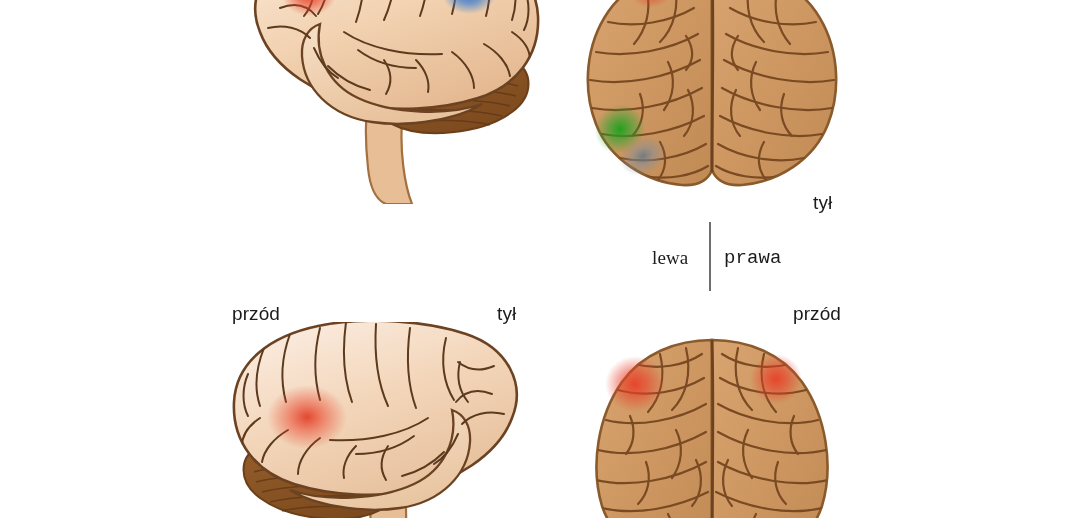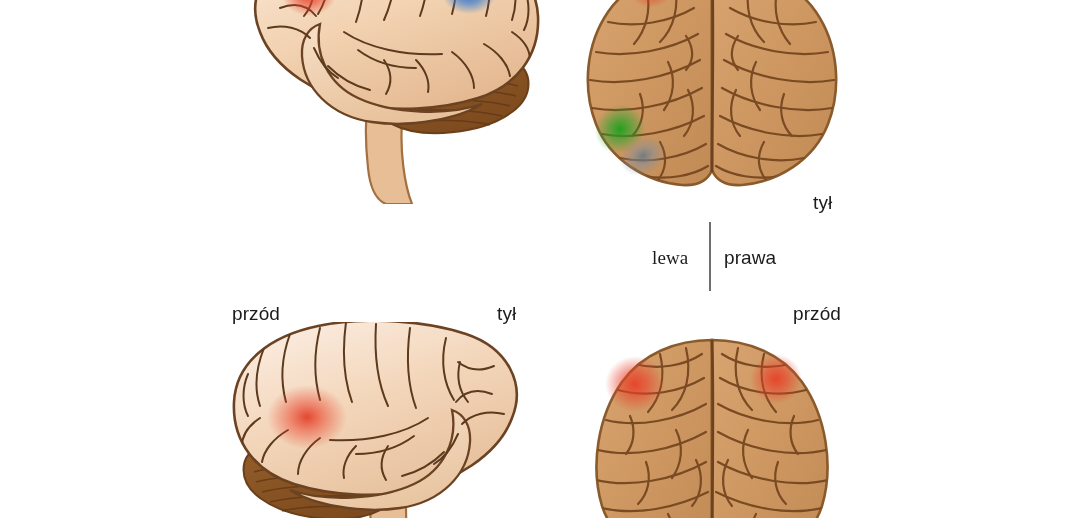--- a/index.html
+++ b/index.html
@@ -31,21 +31,21 @@
   .label {
     position: absolute;
     font-family: "Liberation Sans", sans-serif;
     font-size: 19px;
     color: #1b1b1b;
     white-space: nowrap;
     letter-spacing: .1px;
   }
   #label-tyl-top-right   { left: 813px; top: 192px; }
   #label-lewa            { left: 652px; top: 247px; font-family: Liberation Serif, serif; }
-  #label-prawa           { left: 724px; top: 247px; }
+  #label-prawa           { left: 724px; top: 247px; font-family: Liberation Mono, monospace; }
   #label-przod-bot-left  { left: 232px; top: 303px; }
   #label-tyl-bot-left    { left: 497px; top: 303px; }
   #label-przod-bot-right { left: 793px; top: 303px; }
 
   #hemisphere-divider {
     position: absolute;
     left: 709px;
     top: 222px;
     width: 2px;
     height: 69px;

